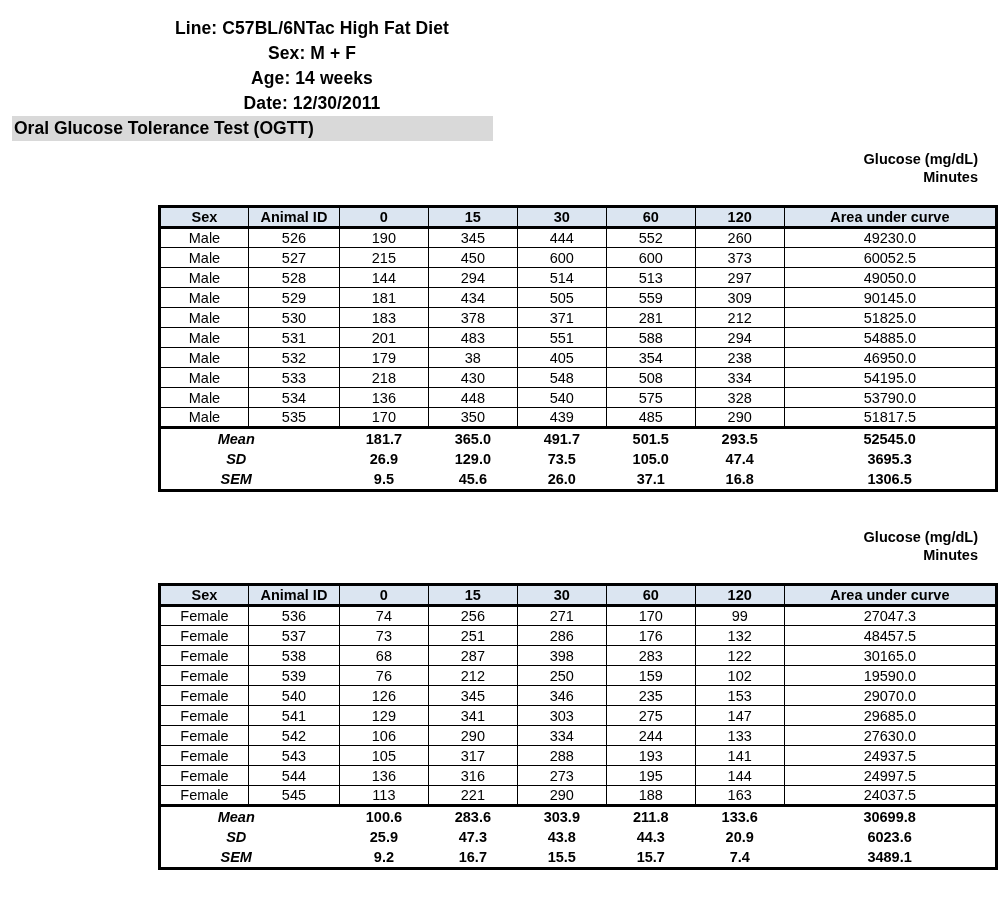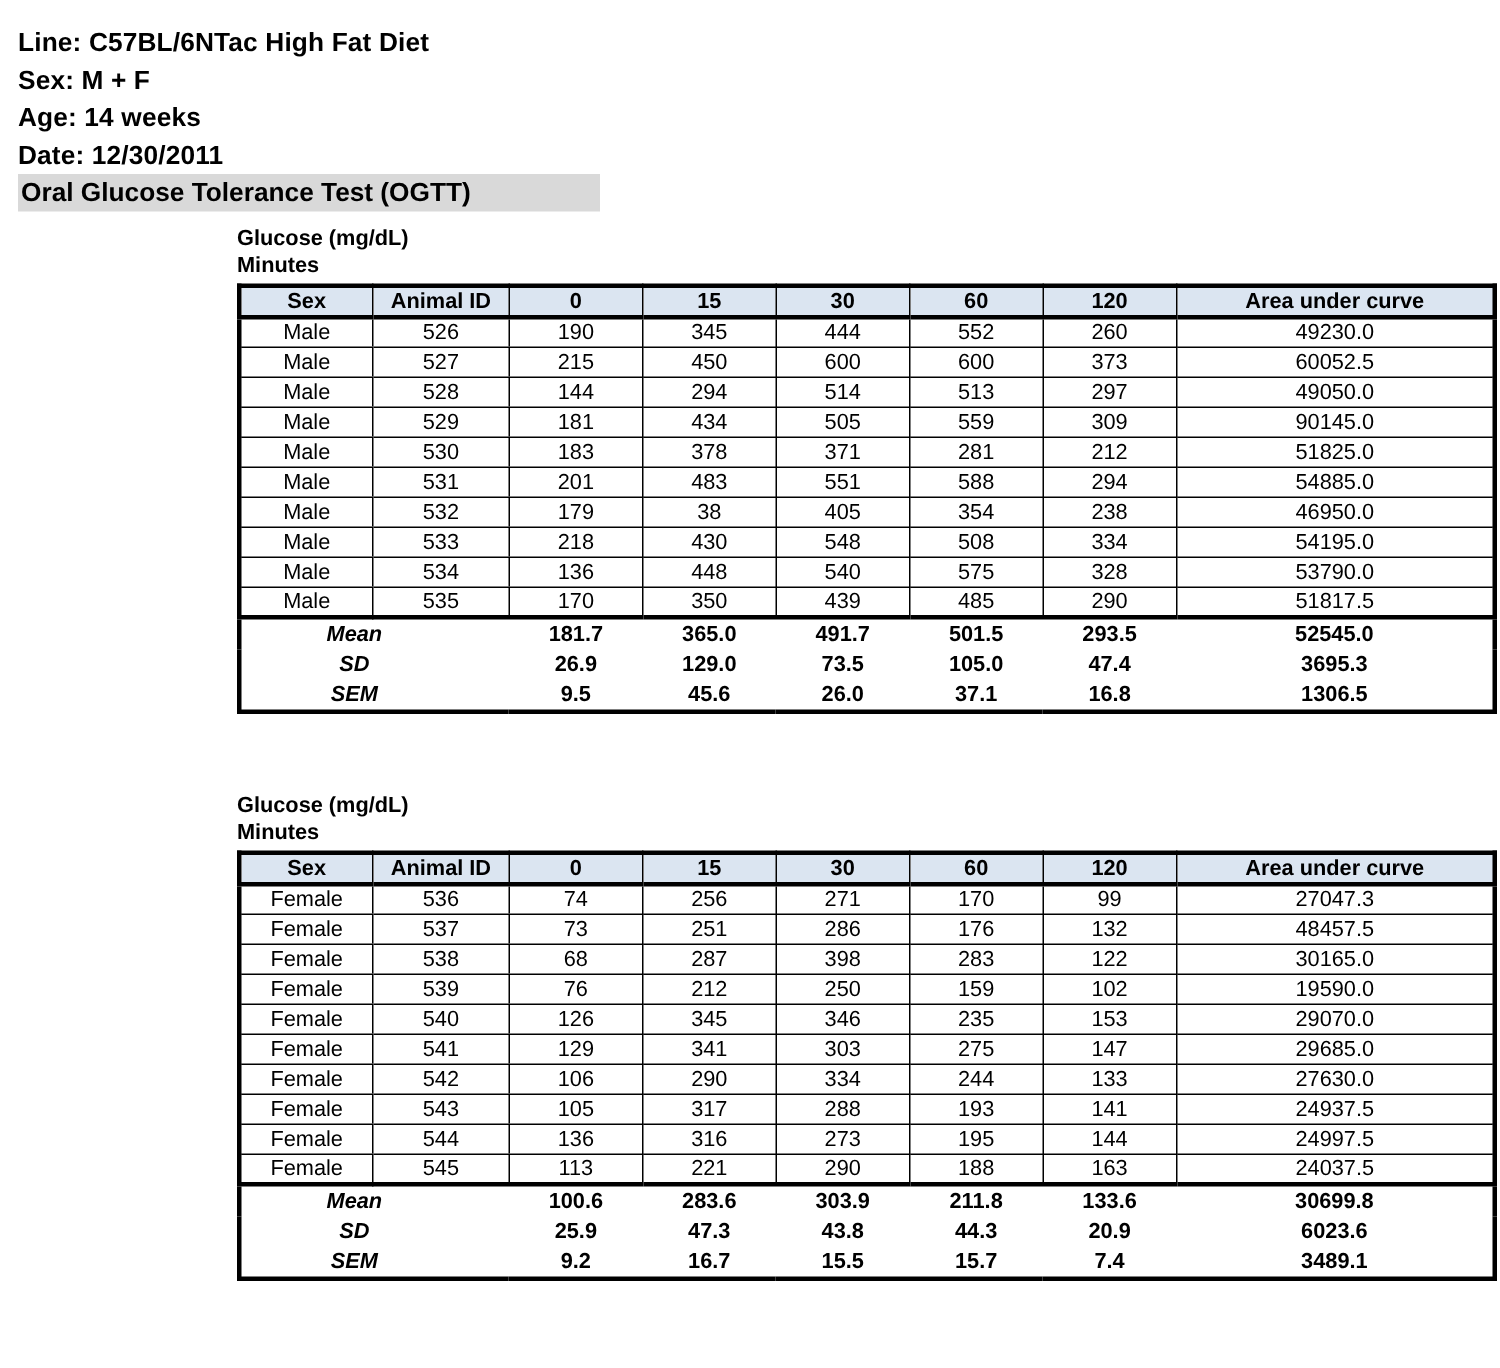--- a/index.html
+++ b/index.html
@@ -22,58 +22,59 @@
     left: 12px;
     top: 16px;
     width: 600px;
   }
   .meta-line {
     font-size: 17.5px;
     font-weight: bold;
     line-height: 25px;
     white-space: nowrap;
     letter-spacing: 0.1px;
+    text-align: center;
   }
   .title-band {
     display: inline-block;
     background: #d9d9d9;
     font-size: 17.5px;
     font-weight: bold;
     line-height: 25px;
     padding: 0 4px 0 2px;
-    width: 388px;
+    width: 481px;
     box-sizing: border-box;
     white-space: nowrap;
   }
 
   
   .tbl-group {
     position: absolute;
     left: 158px;
     width: 840px;
   }
   .tbl-group.g1 { top: 150px; }
   .tbl-group.g2 { top: 528px; }
 
   .tbl-caption {
-    text-align: left;
+    text-align: right;
     font-size: 14.5px;
     font-weight: bold;
     line-height: 18px;
     width: 820px;
     margin-left: 0;
   }
   .tbl-caption .cap1 { display: block; }
   .tbl-caption .cap2 { display: block; }
 
   table.data {
     border-collapse: collapse;
     table-layout: fixed;
     width: 840px;
-    margin-top: 3px;
+    margin-top: 19px;
     border: 3px solid #000;
     background: #ffffff;
   }
   table.data td, table.data th {
     border: 1.5px solid #000;
     font-size: 14.5px;
     height: 20px;
     padding: 0;
     text-align: center;
     font-weight: normal;

